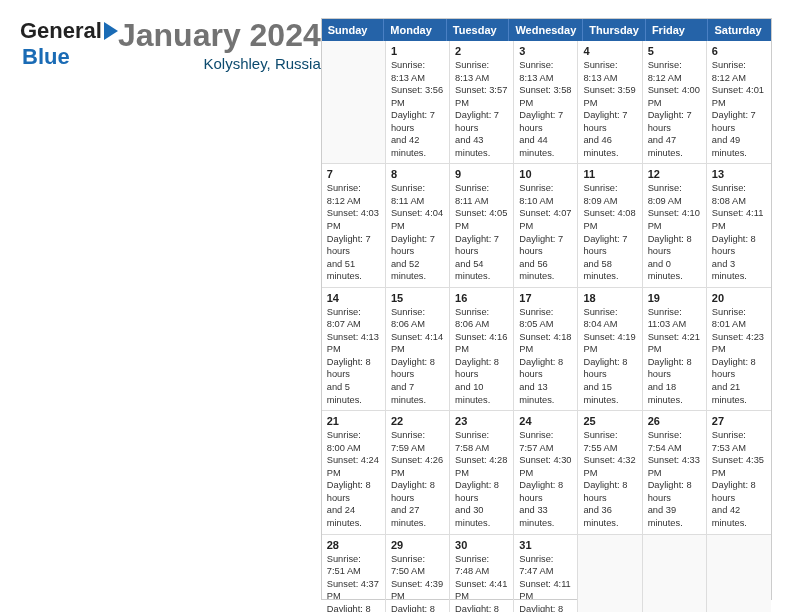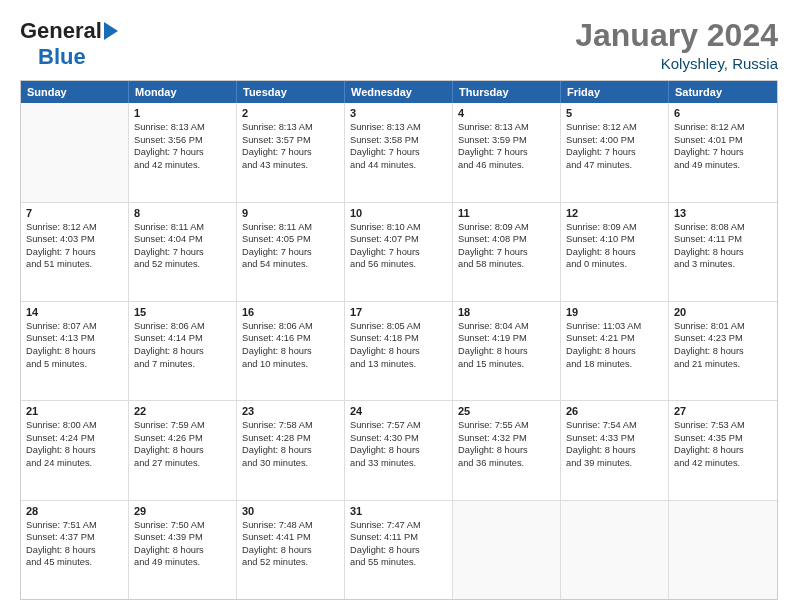--- a/index.html
+++ b/index.html
@@ -6,23 +6,23 @@
     body {
       font-family: Arial, sans-serif;
       background: #fff;
       width: 792px;
       height: 612px;
       overflow: hidden;
     }
     .page {
       width: 792px;
       height: 612px;
-      padding: 18px 14px 12px 20px;
-      display: flex;
-      flex-direction: column;
+      padding: 18px 20px 12px 20px;
+      display: flex;
+      flex-direction: row;
     }
     .header {
       display: flex;
       justify-content: space-between;
       align-items: flex-start;
       margin-bottom: 8px;
     }
     .logo {
       display: flex;
       flex-direction: column;
@@ -113,21 +113,21 @@
 <body>
 
 <div class="page">
   <div class="header">
     <div class="logo">
       <div class="logo-line">
         <span style="font-size:22px;font-weight:bold;color:#222;">General</span>
         <span class="logo-arrow"></span>
       </div>
       <div>
-        <span style="font-size:22px;font-weight:bold;color:#1a6bb5;margin-left:18px;">Blue</span>
+        <span style="font-size:22px;font-weight:bold;color:#1a6bb5;margin-left:2px;">Blue</span>
       </div>
     </div>
     <div class="title-block">
       <div class="main-title">January 2024</div>
       <div class="subtitle">Kolyshley, Russia</div>
     </div>
   </div>
 
   <div class="calendar">
     <div class="cal-header-row">

